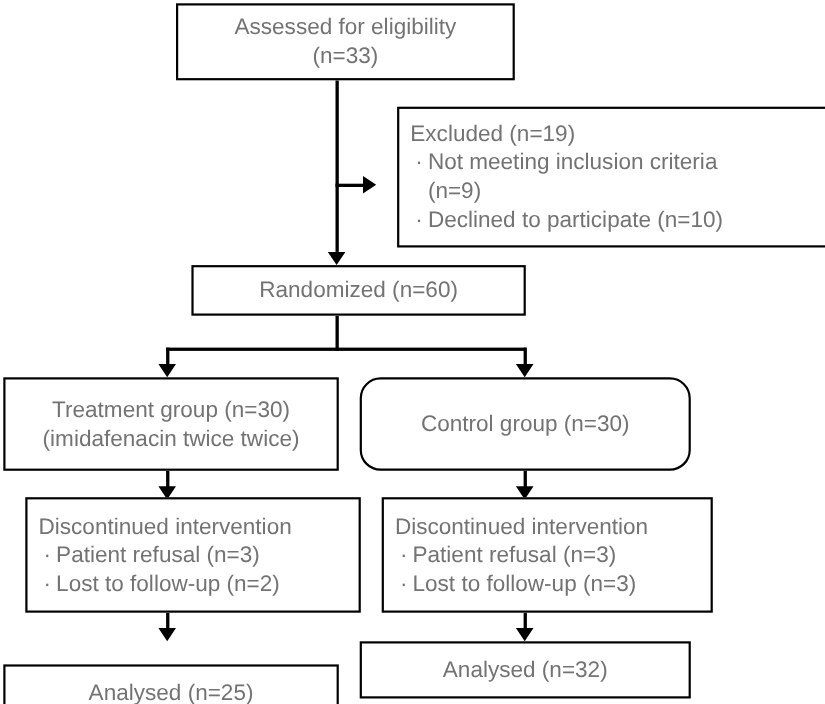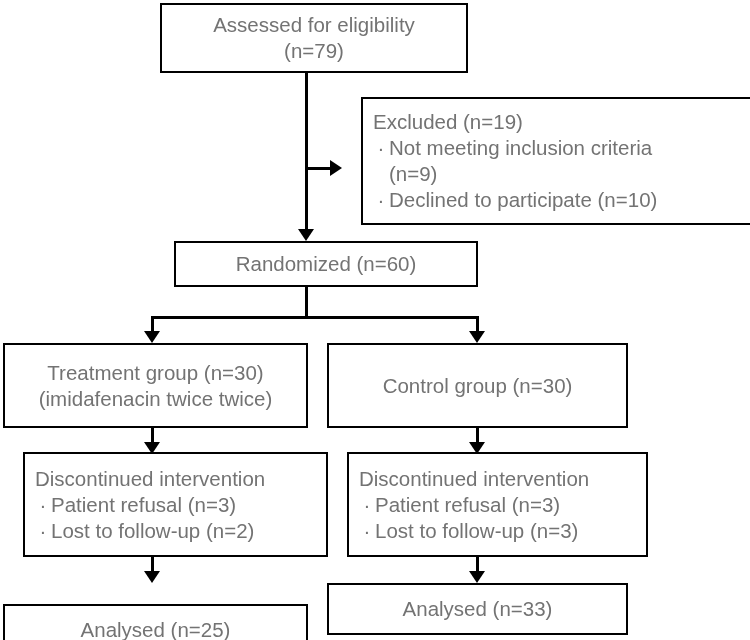--- a/index.html
+++ b/index.html
@@ -97,21 +97,21 @@
     z-index: 1;
   }
 </style>
 </head>
 <body>
 
 <div id="diagram">
 
   <div class="node center" style="left:160px; top:3px; width:308px; height:70px;">
     <div class="line-txt">Assessed for eligibility</div>
-    <div class="line-txt">(n=79)</div>
+    <div class="line-txt">(n=33)</div>
   </div>
 
   <div class="vline" style="left:305px; top:73px; height:156px;"></div>
   <div class="arrow-down" style="left:298px; top:229px;"></div>
 
   <div class="hline" style="left:305px; top:167px; width:31px;"></div>
   <div class="arrow-right" style="left:330px; top:160px;"></div>
 
   <div class="node left-align" style="left:341px; top:97px; width:405px; height:128px;">
     <div class="pad-box">
@@ -137,21 +137,21 @@
   <div class="vline" style="left:151px; top:316px; height:17px;"></div>
   <div class="arrow-down" style="left:144px; top:331px;"></div>
   <div class="vline" style="left:476px; top:316px; height:17px;"></div>
   <div class="arrow-down" style="left:469px; top:331px;"></div>
 
   <div class="node center" style="left:3px; top:343px; width:305px; height:85px;">
     <div class="line-txt">Treatment group (n=30)</div>
     <div class="line-txt">(imidafenacin twice twice)</div>
   </div>
 
-  <div class="node center" style="left:327px; top:343px; width:301px; height:85px;">
+  <div class="node center" style="left:327px; top:343px; width:301px; height:85px;border-radius:19px;">
     <div class="line-txt">Control group (n=30)</div>
   </div>
 
   <div class="vline" style="left:151px; top:428px; height:16px;"></div>
   <div class="arrow-down" style="left:144px; top:442px;"></div>
   <div class="vline" style="left:476px; top:428px; height:16px;"></div>
   <div class="arrow-down" style="left:469px; top:442px;"></div>
 
   <div class="node left-align" style="left:3px; top:452px; width:305px; height:105px;">
     <div class="pad-box">
@@ -184,16 +184,16 @@
   <div class="vline" style="left:151px; top:557px; height:16px;"></div>
   <div class="arrow-down" style="left:144px; top:571px;"></div>
   <div class="vline" style="left:476px; top:557px; height:16px;"></div>
   <div class="arrow-down" style="left:469px; top:571px;"></div>
 
   <div class="node center" style="left:3px; top:604px; width:305px; height:52px;">
     <div class="line-txt">Analysed (n=25)</div>
   </div>
 
   <div class="node center" style="left:327px; top:583px; width:301px; height:52px;">
-    <div class="line-txt">Analysed (n=33)</div>
+    <div class="line-txt">Analysed (n=32)</div>
   </div>
 
 </div>
 
 </body></html>

